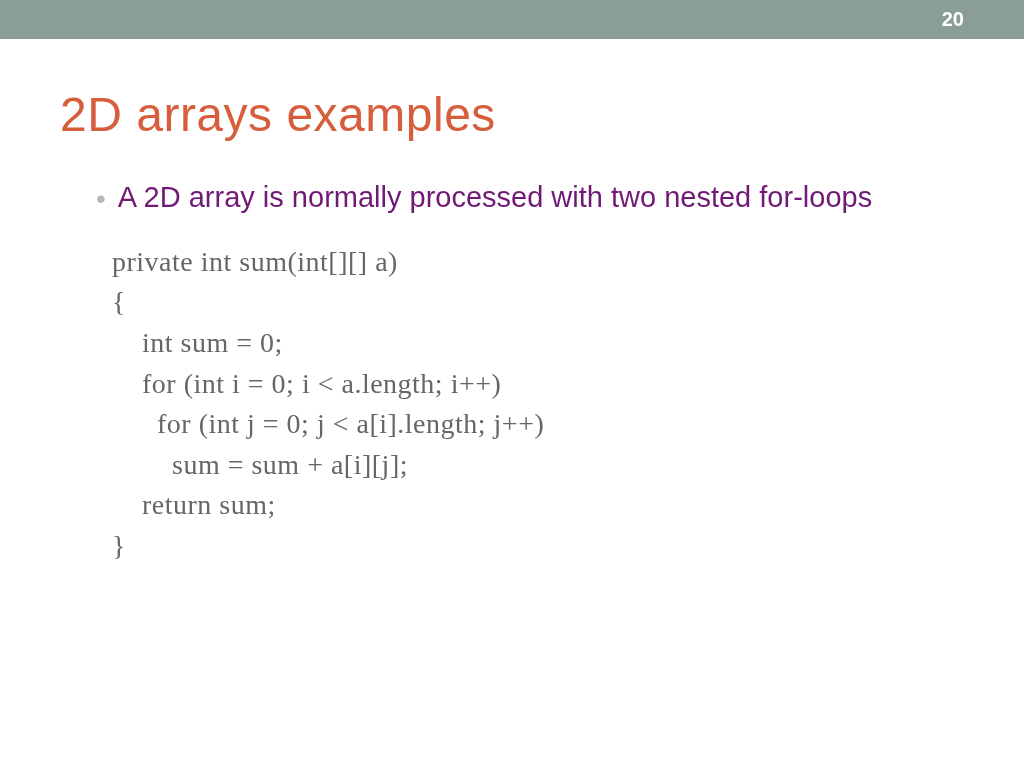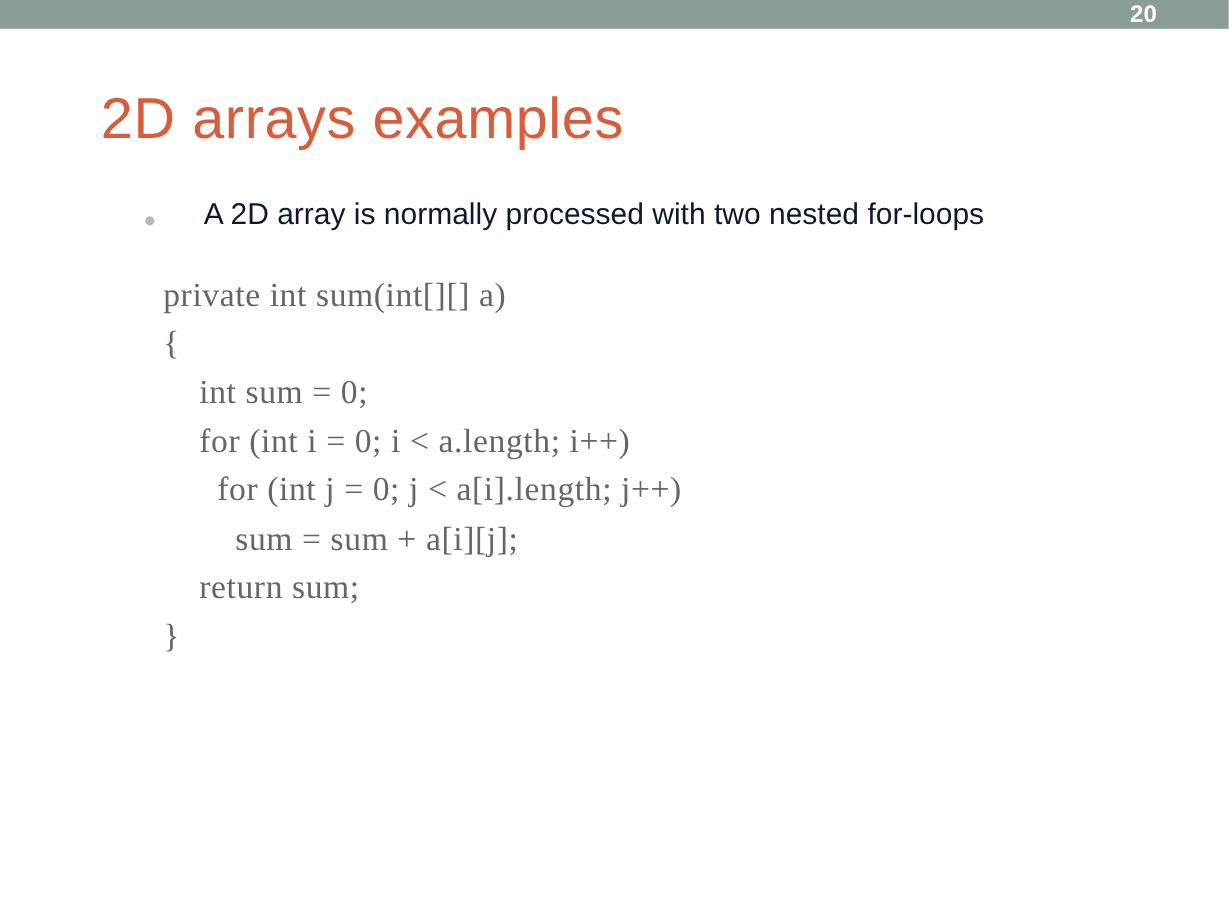--- a/index.html
+++ b/index.html
@@ -9,34 +9,34 @@
     }
     body {
       width: 1024px;
       height: 768px;
       background: #ffffff;
       font-family: Arial, Helvetica, sans-serif;
       overflow: hidden;
     }
     .top-bar {
       width: 100%;
-      height: 24px;
+      height: 39px;
       background: #8b9d97;
       display: flex;
       justify-content: flex-end;
       align-items: center;
       padding-right: 60px;
     }
     .slide-number {
       color: #ffffff;
       font-size: 20px;
       font-weight: bold;
     }
     .content {
-      padding: 48px 56px 0 84px;
+      padding: 48px 56px 0 60px;
     }
     .slide-title {
       color: #d65e3c;
       font-size: 48px;
       font-weight: normal;
       margin-bottom: 36px;
       letter-spacing: 0.5px;
     }
     .bullet-row {
       display: flex;
@@ -45,25 +45,24 @@
       margin-bottom: 24px;
     }
     .bullet-dot {
       color: #b9b9b9;
       font-size: 28px;
       line-height: 1.35;
       margin-right: 12px;
       margin-top: 2px;
     }
     .bullet-text {
-      color: #0f172a;
-      font-size: 25px;
+      color: #701a75;
+      font-size: 29px;
       line-height: 1.35;
       max-width: 800px;
-      margin-left: 28px;
     }
     .code-block {
       font-family: Liberation Serif, serif;
       color: #666666;
       font-size: 28px;
       line-height: 1.45;
       margin-left: 52px;
       white-space: pre;
       letter-spacing: 0.5px;
     }

